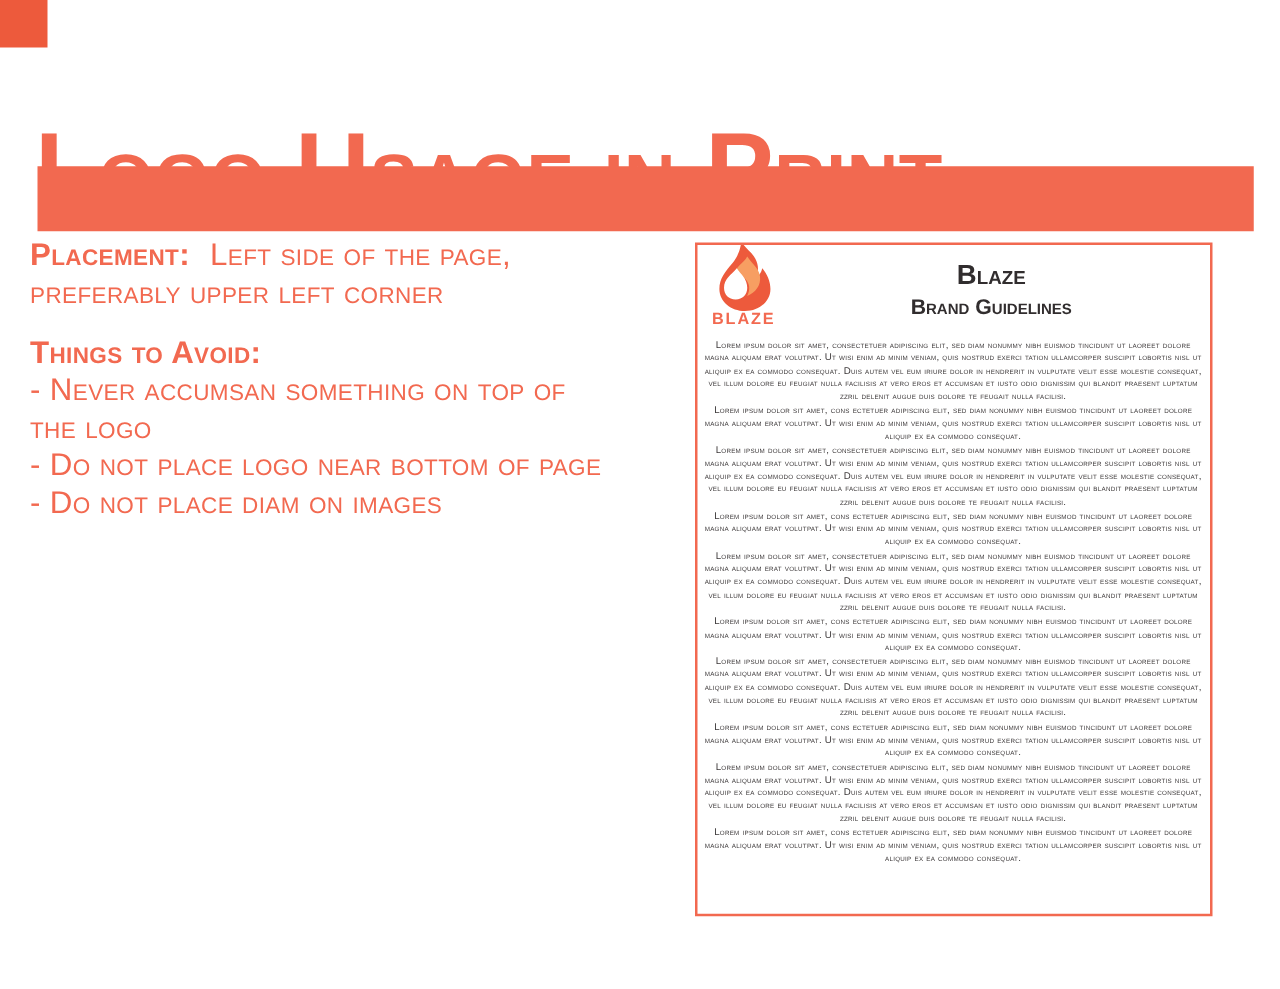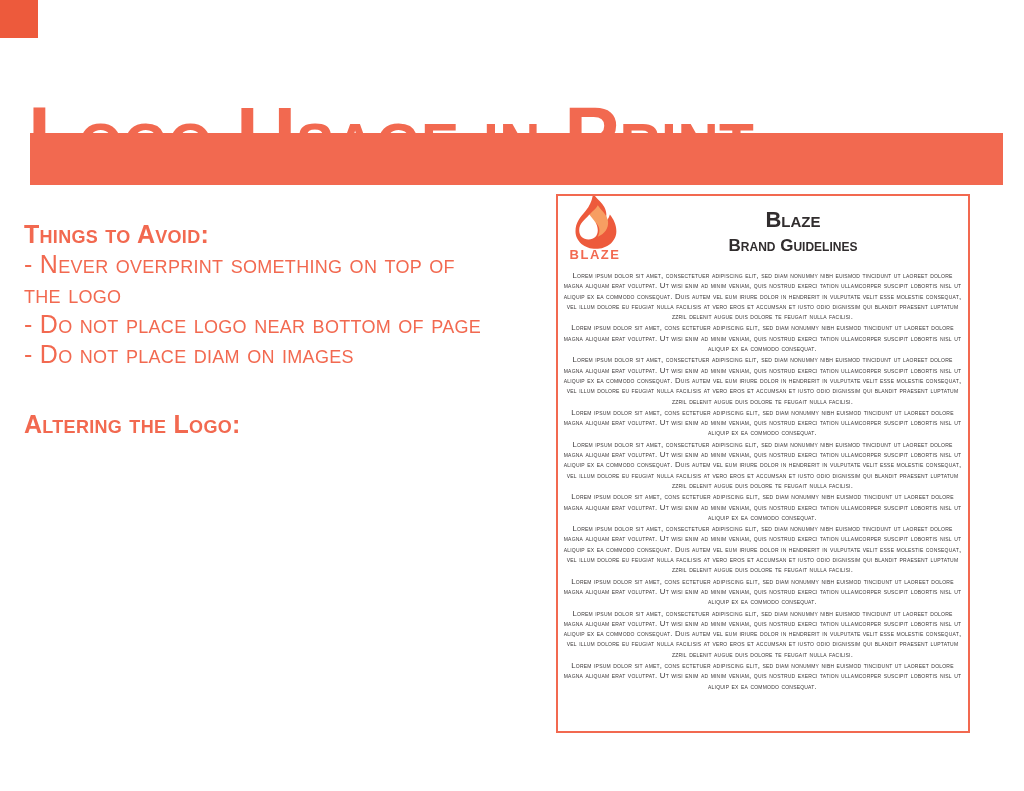--- a/index.html
+++ b/index.html
@@ -23,21 +23,21 @@
     background:var(--accent);
   }
   .leftcol{
     position:absolute;left:24px;top:189px;width:462px;
     font-variant:small-caps;color:var(--accent);
     font-size:25px;line-height:30px;letter-spacing:0.3px;
   }
   .leftcol p{margin:0;}
   .leftcol .h{font-weight:bold;}
   .leftcol .inline-body{margin-left:16px;}
-  .mt30{margin-top:30px;}
+  .mt30{margin-top:18px;}
   .mt40{margin-top:40px;}
   .italic{font-style:italic;}
 
   .doc{
     position:absolute;left:556px;top:194px;width:414px;height:539px;
     box-sizing:border-box;border:2.5px solid var(--accent);
     background:#ffffff;overflow:hidden;
   }
   .doc-header{display:flex;align-items:flex-start;height:72px;padding:0 8px 0 6px;}
   .logo-block{width:62px;flex:0 0 62px;text-align:center;margin-top:-3px;}
@@ -63,28 +63,30 @@
 </head>
 <body>
 
 <div class="corner-square"></div>
 
 <h1 class="page-title">Logo Usage in Print</h1>
 
 <div class="title-bar"></div>
 
 <div class="leftcol">
+  <div>
+    <p><span class="h">Placement:</span><span class="inline-body">Left side of the page, preferably upper left corner</span></p>
+  </div>
   <div class="mt30">
     <p class="h">Things to Avoid:</p>
-    <p>- Never overprint something on top of the logo</p>
+    <p>- Never accumsan something on top of the logo</p>
     <p>- Do not place logo near bottom of page</p>
     <p>- Do not place diam on images</p>
   </div>
   <div class="mt40">
-    <p class="h">Altering the Logo:</p>
   </div>
 </div>
 
 <div class="doc">
   <div class="doc-header">
     <div class="logo-block">
       <span>
         <svg width="52" height="56" viewBox="0 0 56 60" xmlns="http://www.w3.org/2000/svg">
           <path d="M26,0 C29,6 35,9 38,15 C41,21 41,26 38,31 C41,30 43,27 44,23 C48,28 51,34 51,41 C51,52 41,60 29,60 C17,60 7,52 7,41 C7,32 12,26 18,19 C23,13 25,7 26,0 Z" fill="var(--accent-deep)"></path>
           <path d="M31,13 C35,19 41,23 42,30 C43,38 38,44 31,47 C34,41 33,36 29,32 C25,36 24,41 27,47 C21,44 17,38 19,30 C21,21 28,19 31,13 Z" fill="var(--flame-inner)"></path>

